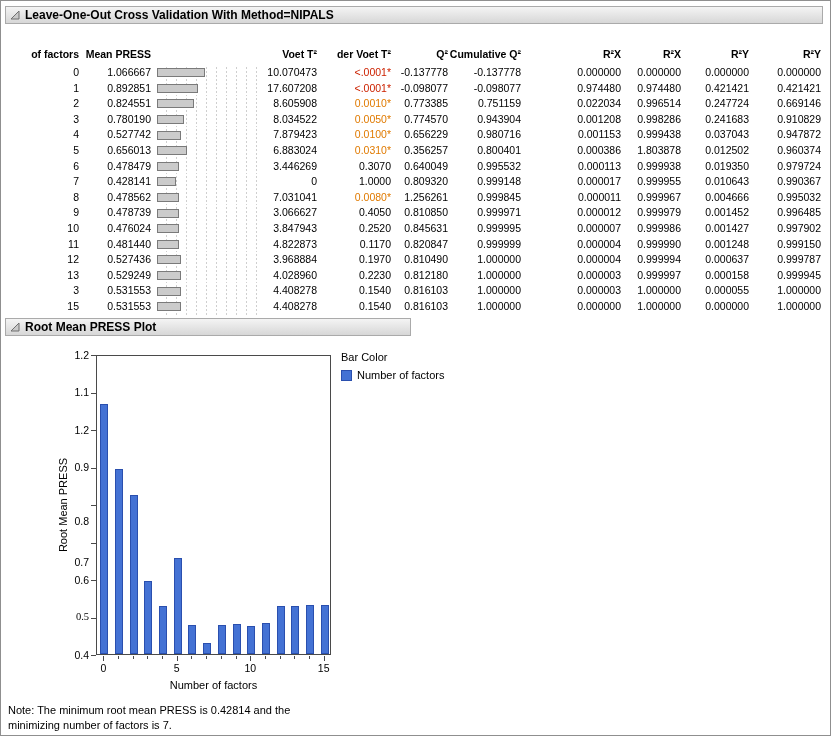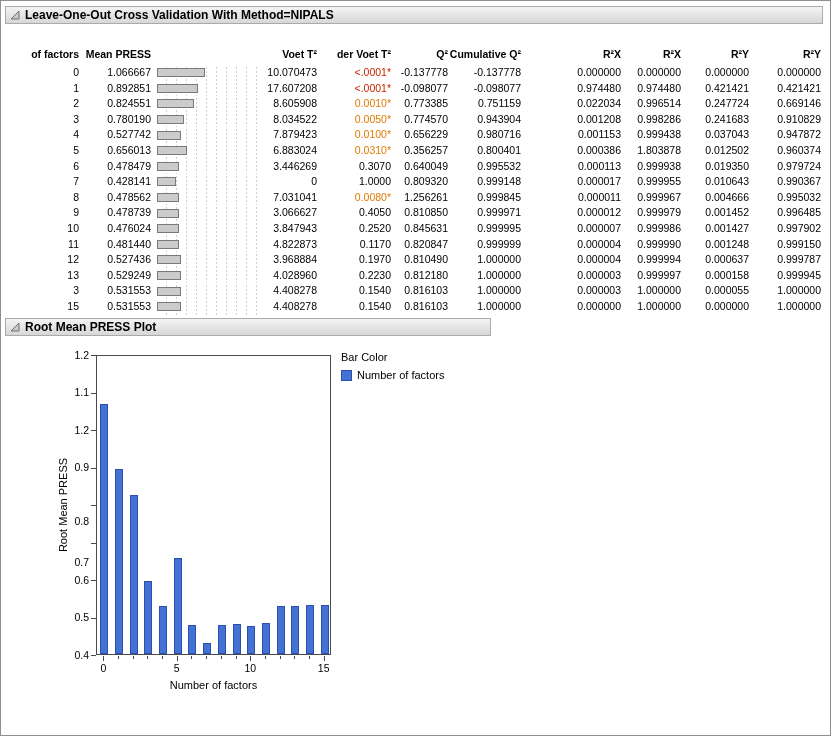--- a/index.html
+++ b/index.html
@@ -7,21 +7,21 @@
   .window { position:relative; width:831px; height:736px; background:#ffffff;
             border:1px solid #8f8f8f; overflow:hidden; }
 
   
   .section-header { position:absolute; height:18px;
       background:linear-gradient(#f4f4f4,#d7d7d7);
       border:1px solid #aaaaaa; display:flex; align-items:center; gap:5px; padding:0 4px;
       cursor:pointer; }
   .section-header .title { font-size:12px; font-weight:bold; color:#000; white-space:nowrap; }
   .h1 { top:5px; left:4px; width:818px; }
-  .h2 { top:317px; left:4px; width:486px; }
+  .h2 { top:317px; left:4px; width:406px; }
   .tri { width:10px; height:10px; flex:none; }
 
   
   .cvtable { position:absolute; top:28px; left:20px; font-size:10.5px; color:#000; }
   .thead { display:flex; height:32px; align-items:flex-end; margin-bottom:4px; }
   .hc { display:flex; flex-direction:column; justify-content:flex-end;gap:48px; }
   .hline { height:13px; line-height:13px; display:flex; justify-content:flex-end;
            font-weight:bold; font-size:10.5px; }
   .hline span { white-space:nowrap; }
   .trow { display:flex; height:15.6px; line-height:15.6px; }
@@ -479,21 +479,21 @@
       <div class="ytick-label" style="top: 82.5px;">1.2</div>
       <div class="ytick-mark" style="top: 89px;"></div>
       <div class="ytick-label" style="top: 120px;">0.9</div>
       <div class="ytick-mark" style="top: 126.5px;"></div>
       <div class="ytick-label" style="top: 174px;">0.8</div>
       <div class="ytick-mark" style="top: 164px;"></div>
       <div class="ytick-label" style="top: 195px; margin-top: 20px;">0.7</div>
       <div class="ytick-mark" style="top: 201.5px;"></div>
       <div class="ytick-label" style="top: 232.5px;">0.6</div>
       <div class="ytick-mark" style="top: 239px;"></div>
-      <div class="ytick-label" style="top: 270px;">0.5</div>
+      <div class="ytick-label" style="top: 270px; font-family: Liberation Serif, serif;">0.5</div>
       <div class="ytick-mark" style="top: 276.5px;"></div>
       <div class="ytick-label" style="top: 307.5px;">0.4</div>
       <div class="ytick-mark" style="top: 314px;"></div>
       <div class="xtick-minor" style="left: 102.344px;"></div>
       <div class="xtick-minor" style="left: 117.031px;"></div>
       <div class="xtick-minor" style="left: 131.719px;"></div>
       <div class="xtick-minor" style="left: 146.406px;"></div>
       <div class="xtick-minor" style="left: 161.094px;"></div>
       <div class="xtick-minor" style="left: 175.781px;"></div>
       <div class="xtick-minor" style="left: 190.469px;"></div>
@@ -509,13 +509,14 @@
       <div class="xtick-major" style="left: 102.344px;"></div>
       <div class="xtick-label" style="left: 82.3438px;">0</div>
       <div class="xtick-major" style="left: 175.781px;"></div>
       <div class="xtick-label" style="left: 155.781px;">5</div>
       <div class="xtick-major" style="left: 249.219px;"></div>
       <div class="xtick-label" style="left: 229.219px;">10</div>
       <div class="xtick-major" style="left: 322.656px;"></div>
       <div class="xtick-label" style="left: 302.656px;">15</div>
     </div>
 
+  <div class="note">Note: The minimum root mean PRESS is 0.42814 and the minimizing number of factors is 7.</div>
 </div>
 
 </body></html>

